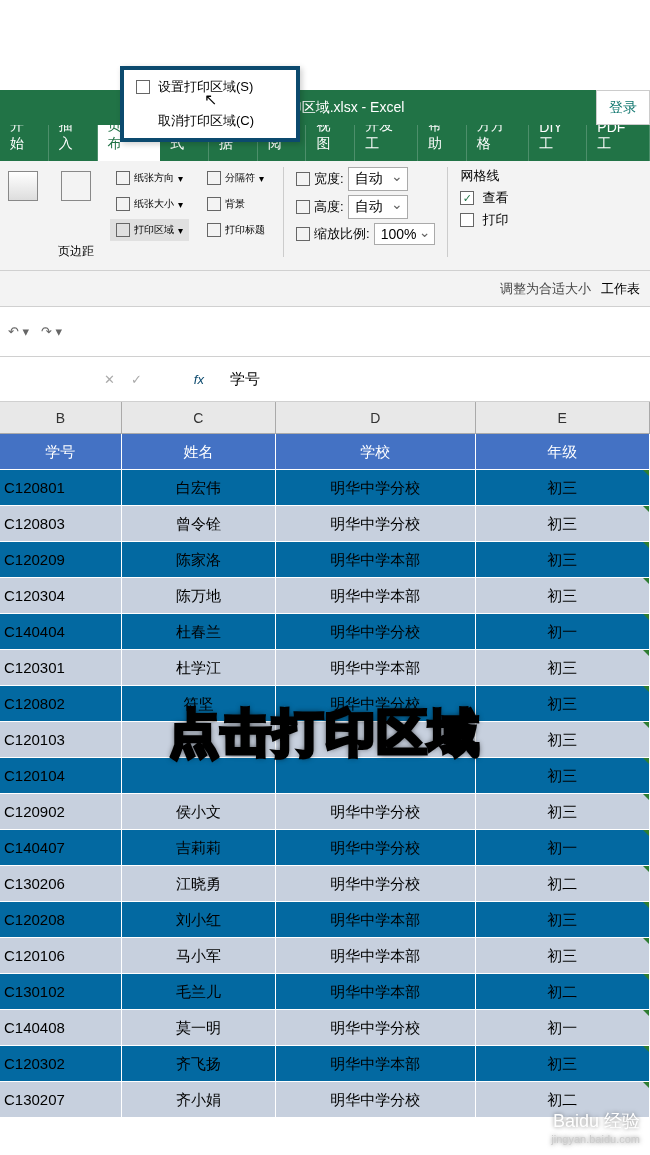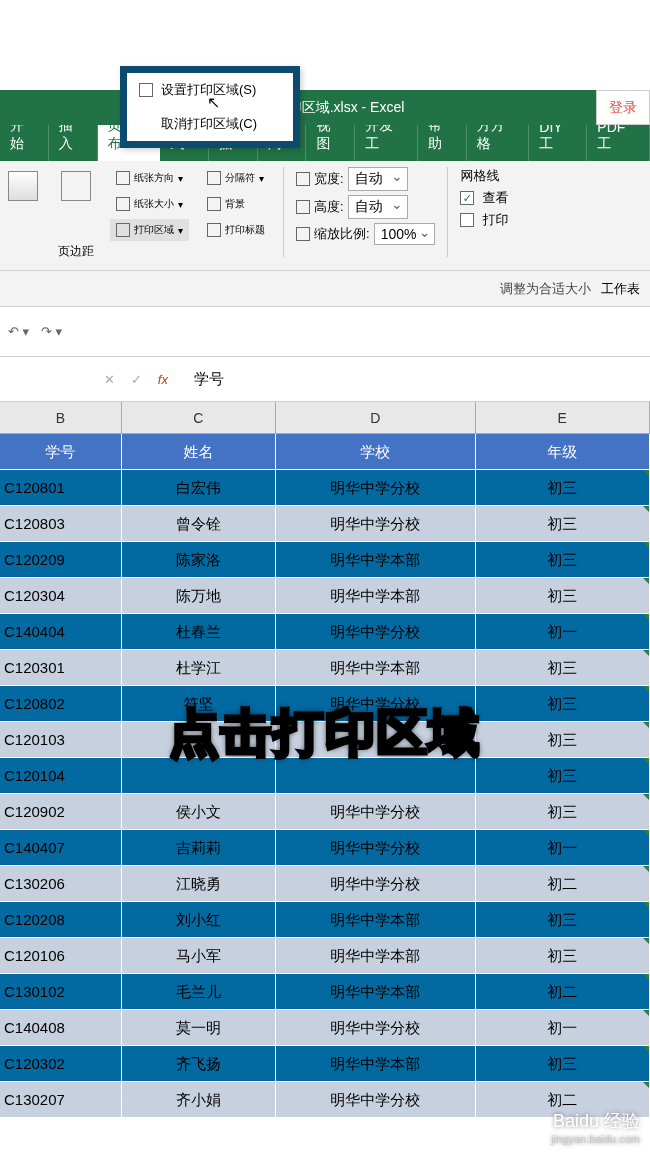--- a/index.html
+++ b/index.html
@@ -1,41 +1,41 @@
 <!DOCTYPE html>
 <html><head>
 <meta charset="utf-8">
 <style>
 * { box-sizing: border-box; margin: 0; padding: 0; }
 body { font-family: "Microsoft YaHei", sans-serif; font-size: 13px; background: #fff; width: 650px; height: 1155px; overflow: hidden; position: relative; }
 .topbar { background: #fff; height: 90px; }
 .titlebar { background: #217346; color: #fff; height: 35px; display: flex; align-items: center; justify-content: center; position: relative; font-size: 14px; }
-.login-btn { position: absolute; right: 0; top: 0; background: #fff; color: #ef4444; border: 1px solid #ccc; padding: 6px 12px; font-size: 14px; height: 35px; }
+.login-btn { position: absolute; right: 0; top: 0; background: #fff; color: #0f766e; border: 1px solid #ccc; padding: 6px 12px; font-size: 14px; height: 35px; }
 .tabs { background: #217346; display: flex; height: 36px; align-items: flex-end; }
 .tab { color: #fff; padding: 8px 10px; font-size: 14px; cursor: pointer; border-right: 1px solid rgba(255,255,255,0.2); }
 .tab.active { background: #fff; color: #217346; }
 .ribbon { background: #f3f3f3; border-bottom: 1px solid #d0d0d0; padding: 6px 4px; display: flex; gap: 12px; height: 110px; }
 .ribbon-group { display: flex; flex-direction: column; gap: 2px; font-size: 12px; position: relative; }
 .ribbon-group.vert { align-items: center; justify-content: space-between; padding: 4px; }
 .ribbon-btn { display: flex; align-items: center; gap: 4px; padding: 4px 6px; cursor: pointer; white-space: nowrap; font-size: 10px; }
 .big-icon { width: 30px; height: 30px; border: 1px solid #888; }
 .ribbon-label { font-size: 12px; margin-top: 0; }
 .ribbon-col { display: flex; flex-direction: column; gap: 4px; }
 .ribbon-row { display: flex; align-items: center; gap: 4px; font-size: 13px; }
 .sel { border: 1px solid #aaa; background: #fff; padding: 2px 18px 2px 6px; font-size: 14px; position: relative; min-width: 60px; }
 .sel::after { content: "⌄"; position: absolute; right: 4px; top: 0; color: #666; }
-.dropdown-menu { position: absolute; top: 66px; left: 120px; background: #fff; border: 7px solid #0c4a6e; box-shadow: 2px 2px 6px rgba(0,0,0,0.2); z-index: 10; width: 180px; }
+.dropdown-menu { position: absolute; top: 66px; left: 120px; background: #fff; border: 4px solid #0c4a6e; box-shadow: 2px 2px 6px rgba(0,0,0,0.2); z-index: 10; width: 180px; }
 .dropdown-item { padding: 8px 12px; display: flex; align-items: center; gap: 8px; font-size: 13px; cursor: pointer; }
 .cursor { position: absolute; top: 20px; left: 80px; font-size: 16px; z-index: 11; }
 .sub-ribbon { background: #f3f3f3; border-bottom: 1px solid #d0d0d0; padding: 4px 10px; display: flex; align-items: center; gap: 10px; height: 36px; font-size: 13px; }
 .sub-ribbon .group-label { color: #444; margin-left: auto; }
 .qat { background: #fff; border-bottom: 1px solid #d0d0d0; height: 50px; display: flex; align-items: center; padding: 0 8px; gap: 12px; color: #666; }
 .fbar { background: #fff; border-bottom: 1px solid #d0d0d0; height: 45px; display: flex; align-items: center; padding: 0 8px; gap: 16px; }
 .fbar .cell-ref { width: 80px; }
-.fbar .fx { font-style: italic; color: #c2410c; }
+.fbar .fx { font-style: italic; color: #0c4a6e; margin-left: 36px; }
 .fbar .fx-val { font-size: 15px; padding-left: 10px; }
 .col-headers { display: flex; background: #e8e8e8; border-bottom: 1px solid #aaa; height: 32px; }
 .col-h { border-right: 1px solid #aaa; text-align: center; line-height: 32px; font-size: 14px; color: #333; }
 .col-B { width: 122px; }
 .col-C { width: 155px; }
 .col-D { width: 200px; }
 .col-E { width: 175px; }
 .grid { }
 .header-row { display: flex; background: #4472C4; color: #fff; height: 36px; }
 .header-row .cell { line-height: 36px; text-align: center; font-size: 15px; border-right: 1px solid #fff; }

